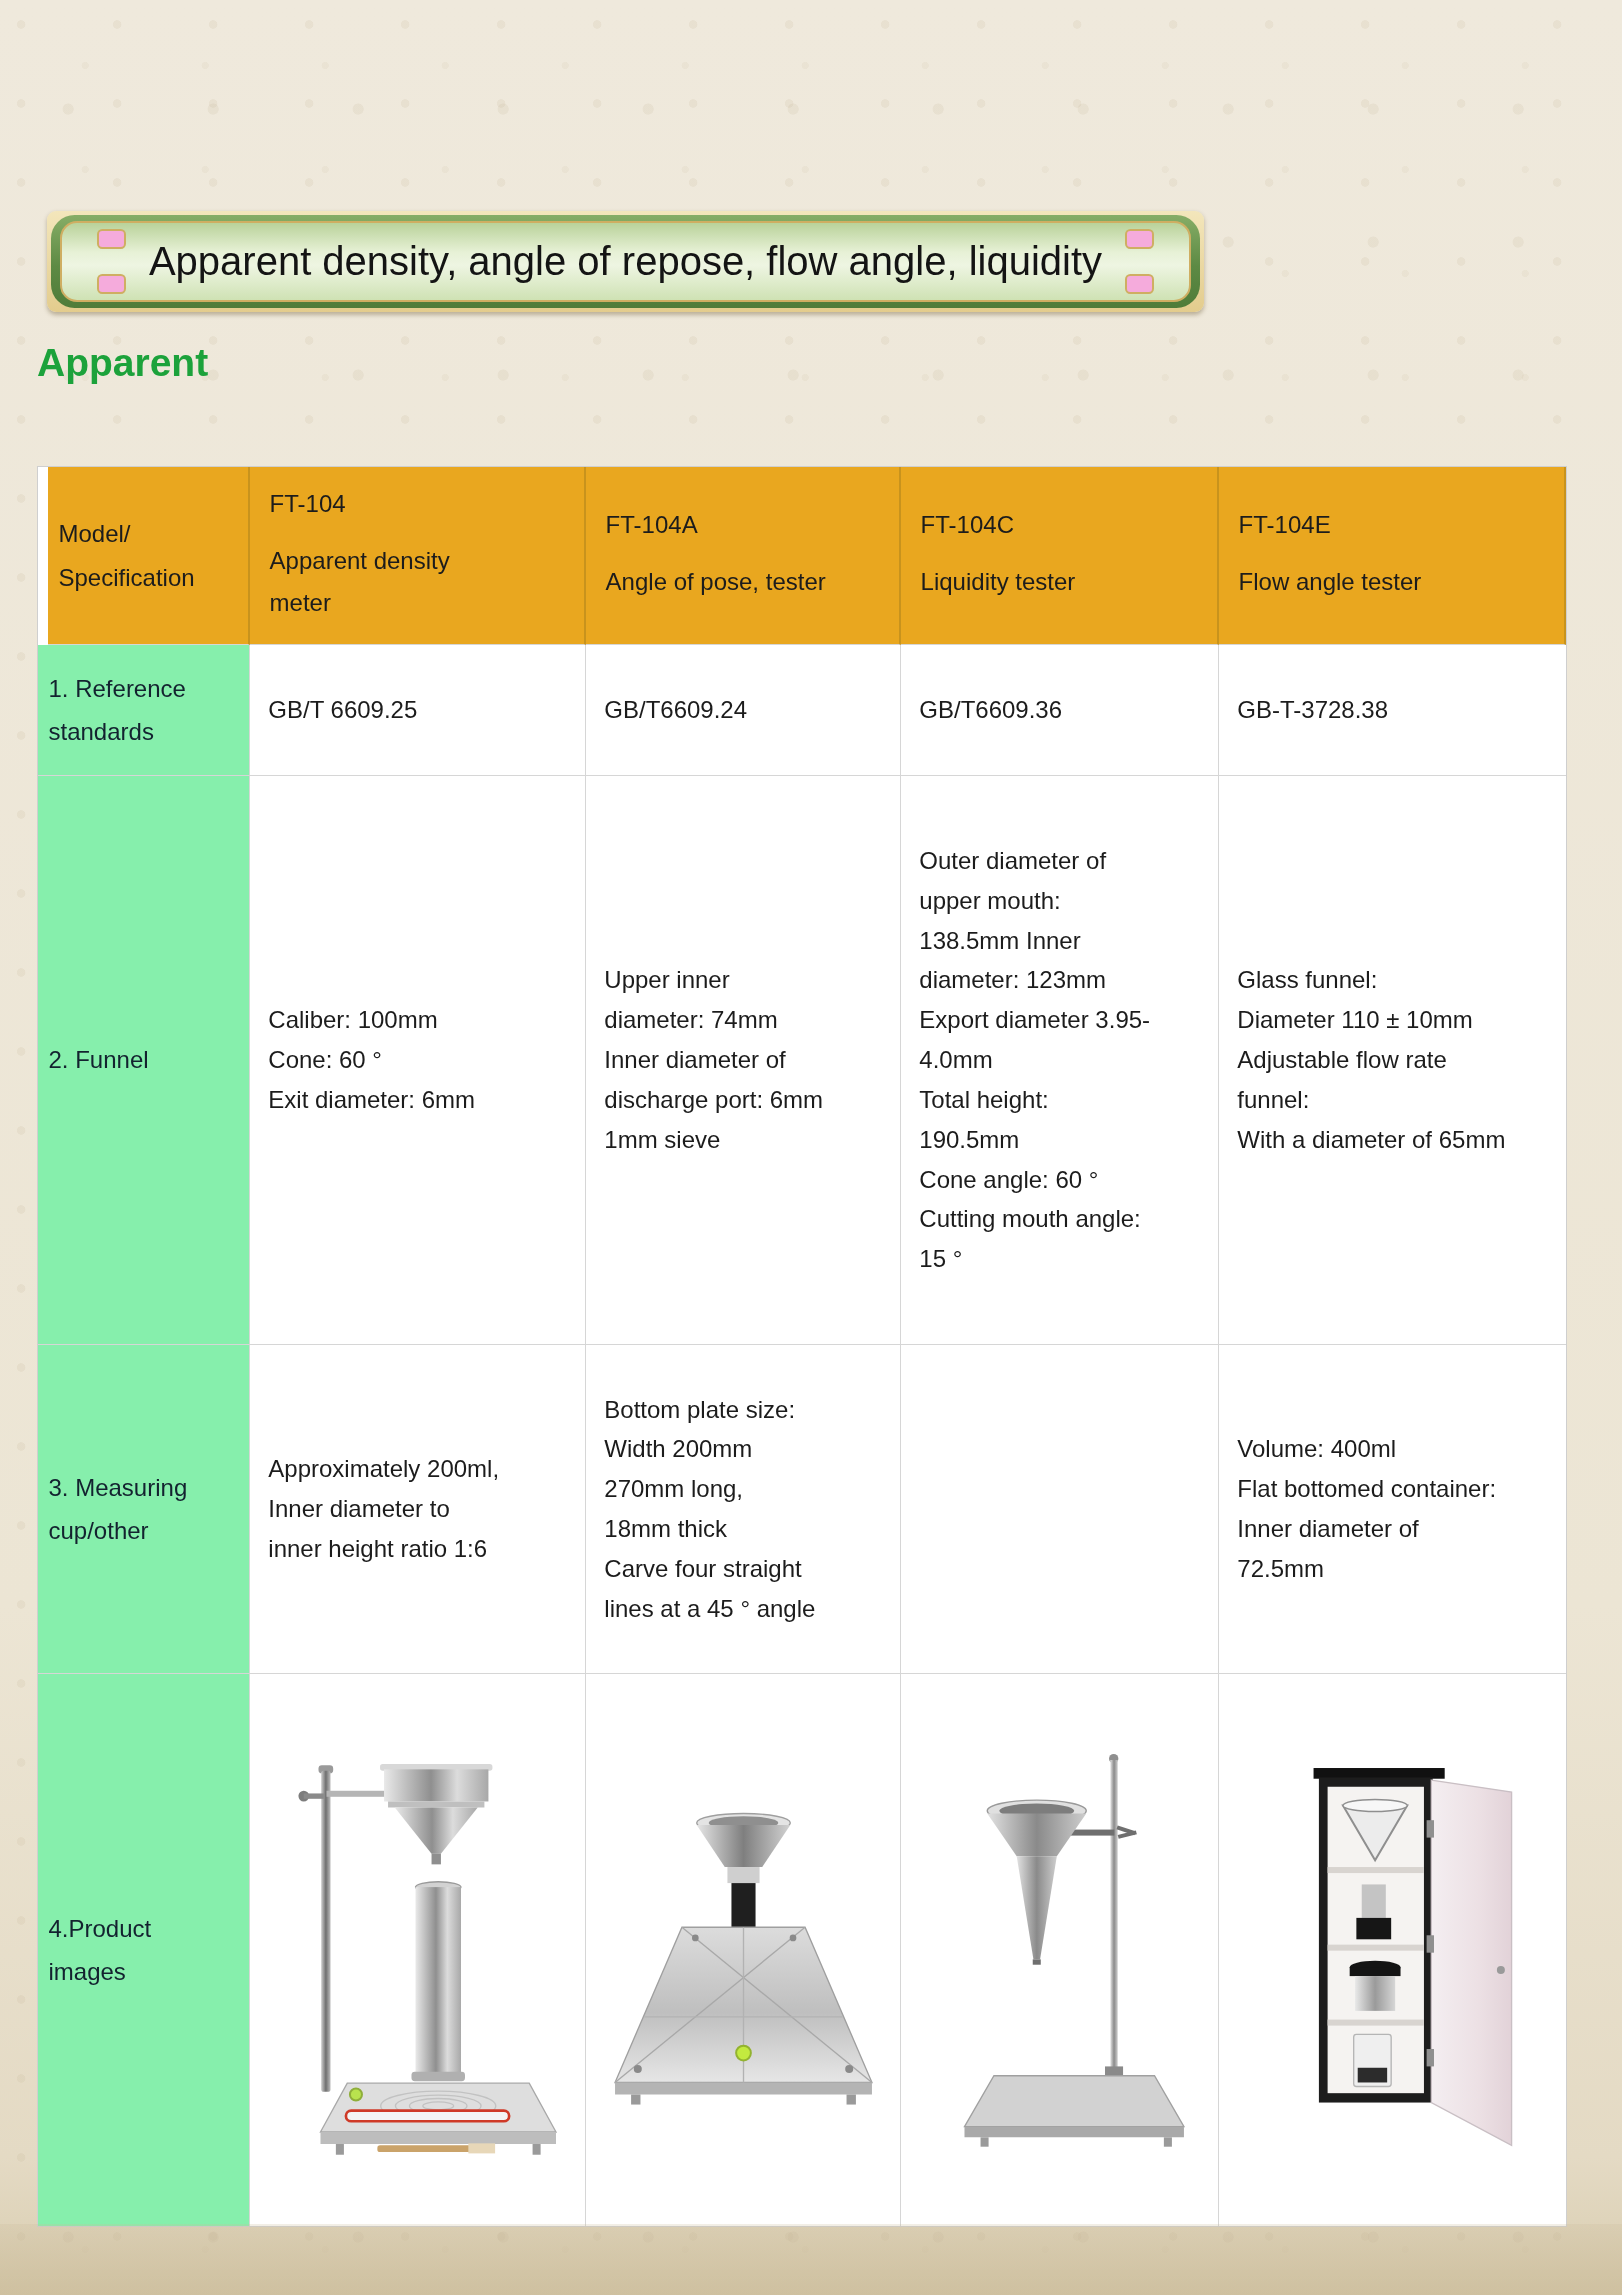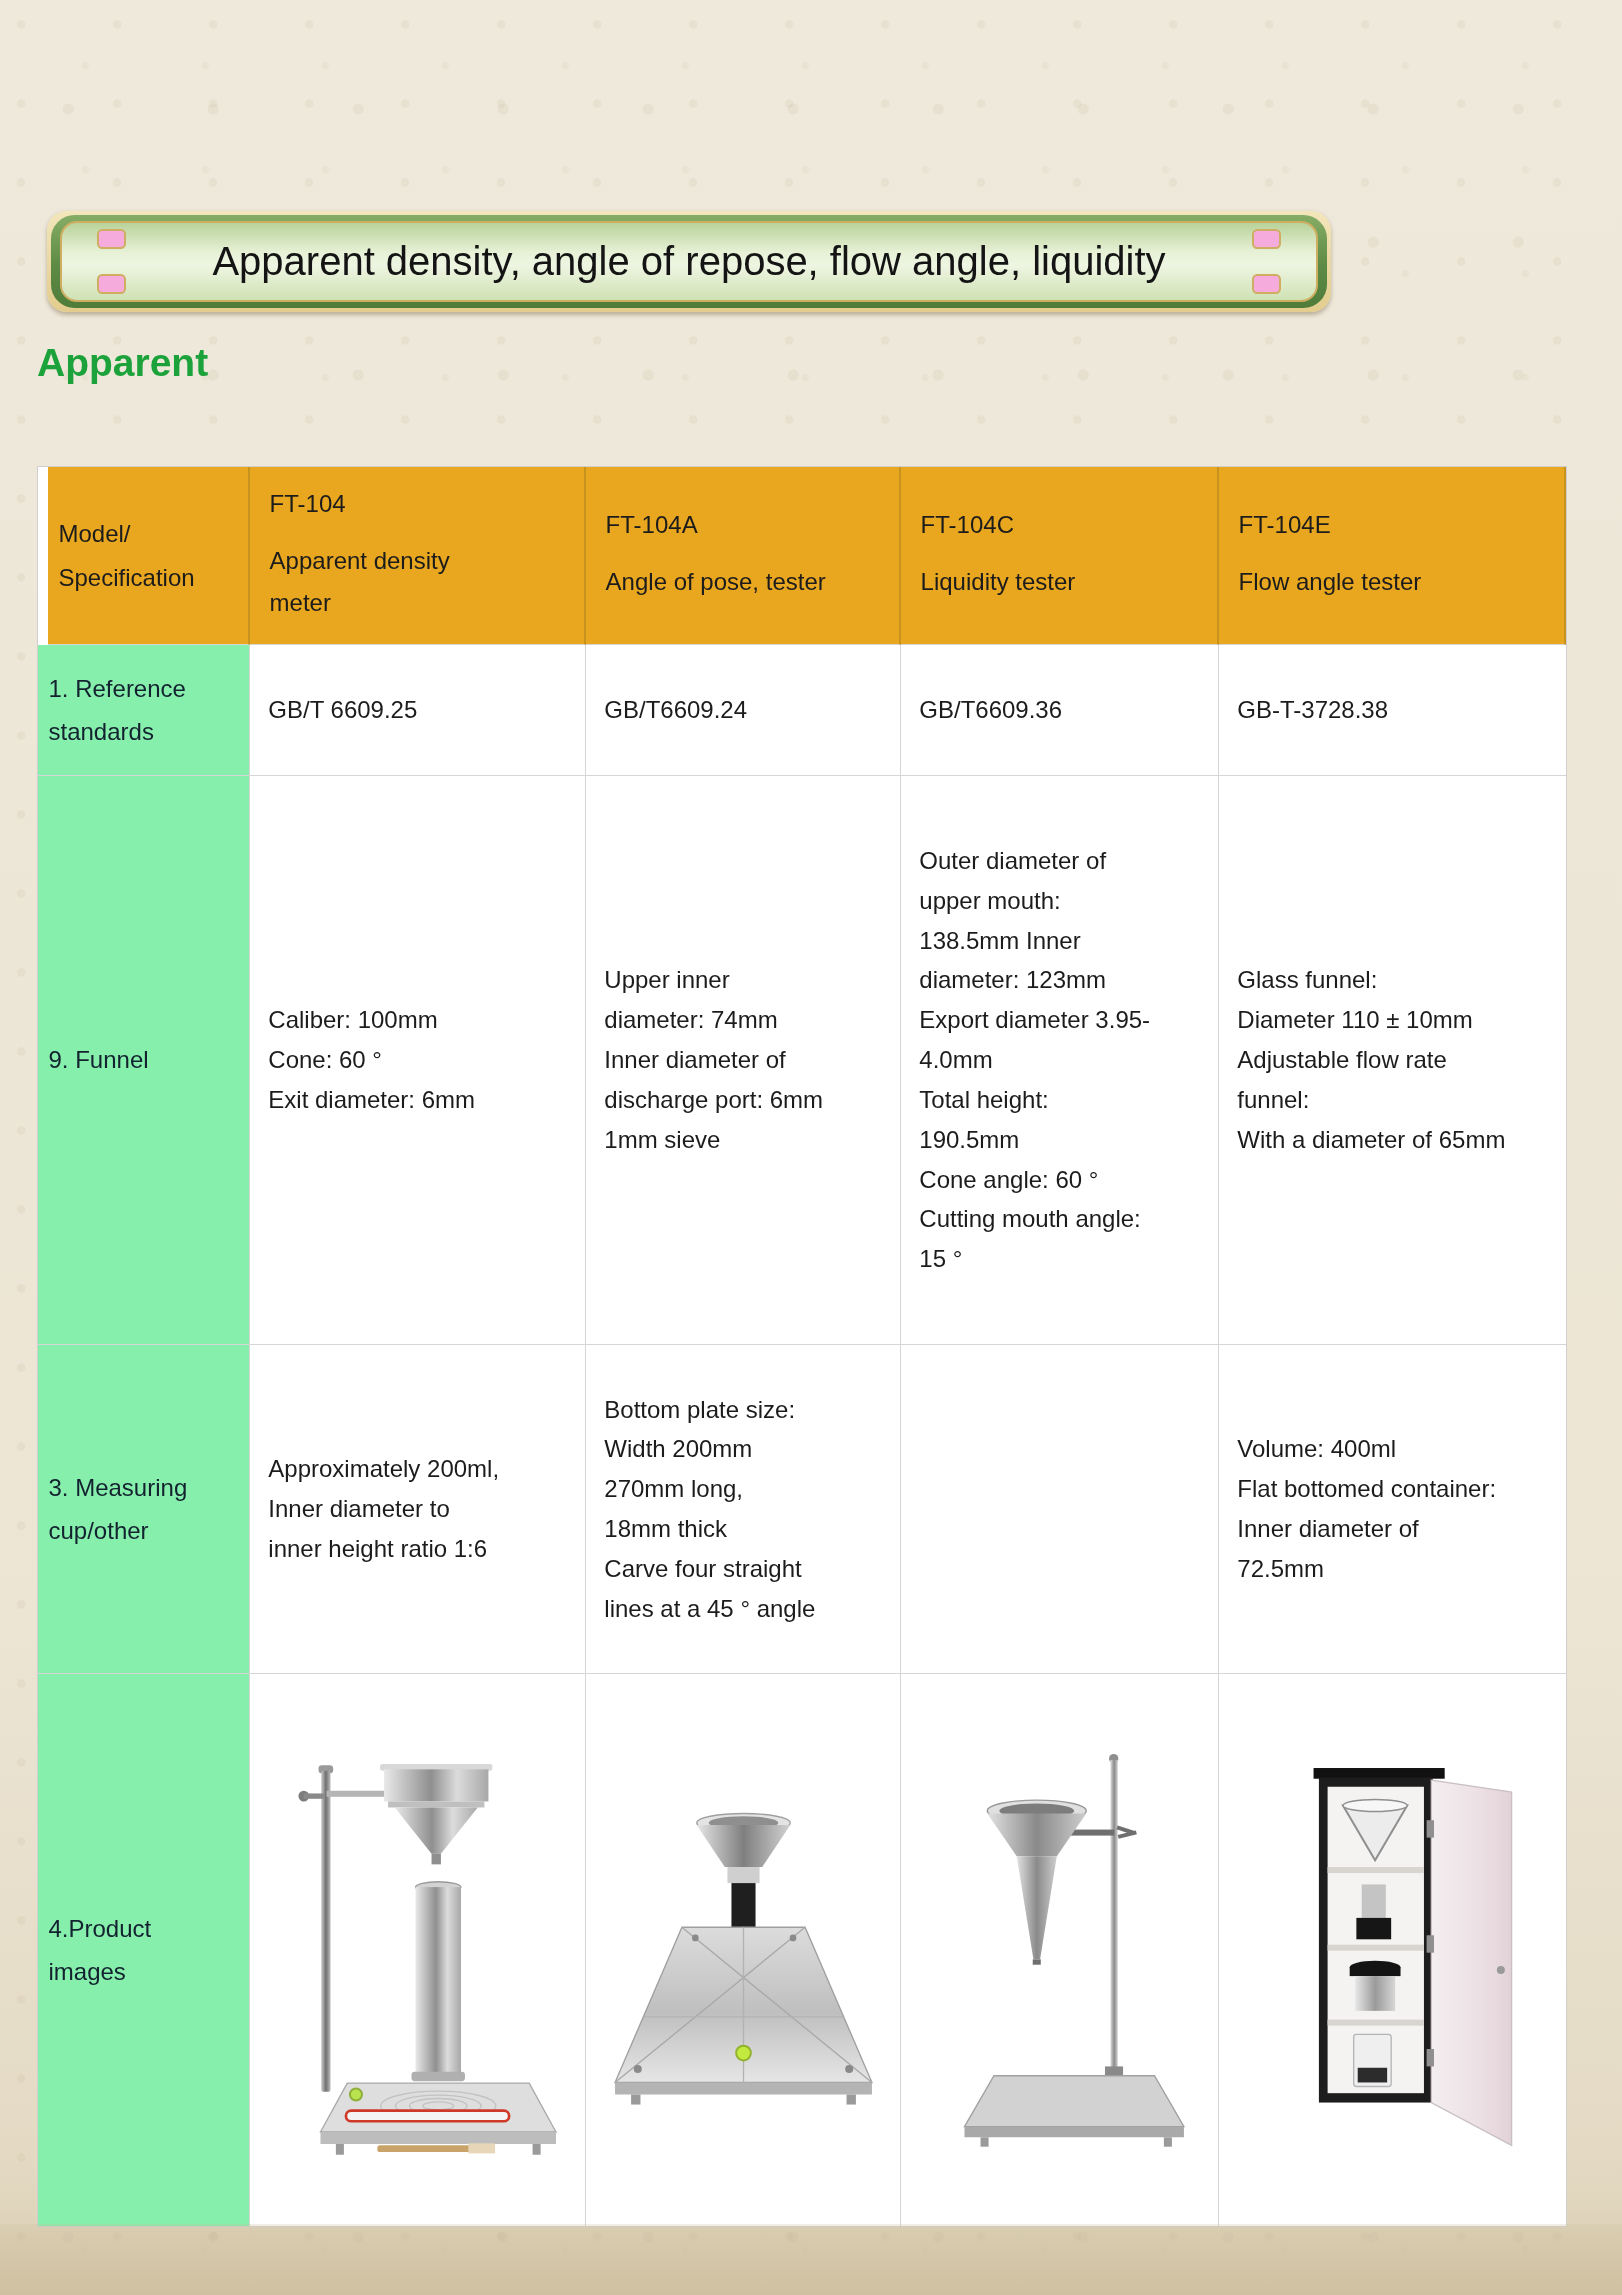--- a/index.html
+++ b/index.html
@@ -28,21 +28,21 @@
     border-bottom-color:transparent;border-right-color:transparent;}
   .curl.tl{left:5.9px;top:5.9px;transform:rotate(-45deg);}
   .curl.tr{right:5.9px;top:5.9px;transform:rotate(45deg);}
   .curl.bl{left:5.9px;bottom:5.9px;transform:rotate(-135deg);}
   .curl.br{right:5.9px;bottom:5.9px;transform:rotate(135deg);}
   .banner-content{position:absolute;inset:0;display:flex;align-items:center;justify-content:center;gap:30px;}
   .banner-title{font-size:42px;font-style:italic;color:#181818;letter-spacing:-0.7px;}
   .banner-logo{font-size:38px;font-weight:bold;color:#2ca32c;letter-spacing:2.6px;}
 
   
-  .sub-banner{position:absolute;left:47px;top:211px;width:1284px;height:101px;border-radius:20px;
+  .sub-banner{position:absolute;left:47px;top:211px;width:1157px;height:101px;border-radius:9px;
     background:linear-gradient(180deg,#f3e6bb,#e3cc8d);box-shadow:0 2.6px 4.6px rgba(90,70,30,.35);
     padding:3.9px;box-sizing:border-box;}
   .sub-green{width:100%;height:100%;border-radius:23.6px;
     background:linear-gradient(180deg,#86ad66,#5d8a44 55%,#4f7c39);box-sizing:border-box;padding:5.9px 9.2px;}
   .sub-inner{position:relative;width:100%;height:100%;border-radius:17px;border:2px solid #cfae62;
     background:linear-gradient(180deg,#b9d29a 0%,#e7f1d6 38%,#eef5e2 55%,#cfe2b4 100%);
     display:flex;align-items:center;justify-content:center;box-sizing:border-box;}
   .sub-text{font-size:40px;color:#141414;}
   .pin{position:absolute;width:29px;height:19.6px;border-radius:5.2px;background:#f5abdc;
     border:2.6px solid #cfae62;box-sizing:border-box;}
@@ -113,21 +113,21 @@
       <span class="name">Flow angle tester</span>
     </div>
 
     <div class="cell rowlabel">1. Reference
 standards</div>
     <div class="cell data">GB/T 6609.25</div>
     <div class="cell data">GB/T6609.24</div>
     <div class="cell data">GB/T6609.36</div>
     <div class="cell data last-col">GB-T-3728.38</div>
 
-    <div class="cell rowlabel">9. Funnel</div>
+    <div class="cell rowlabel">2. Funnel</div>
     <div class="cell data">Caliber: 100mm
 Cone: 60 °
 Exit diameter: 6mm</div>
     <div class="cell data">Upper inner
 diameter: 74mm
 Inner diameter of
 discharge port: 6mm
 1mm sieve</div>
     <div class="cell data">Outer diameter of
 upper mouth:

